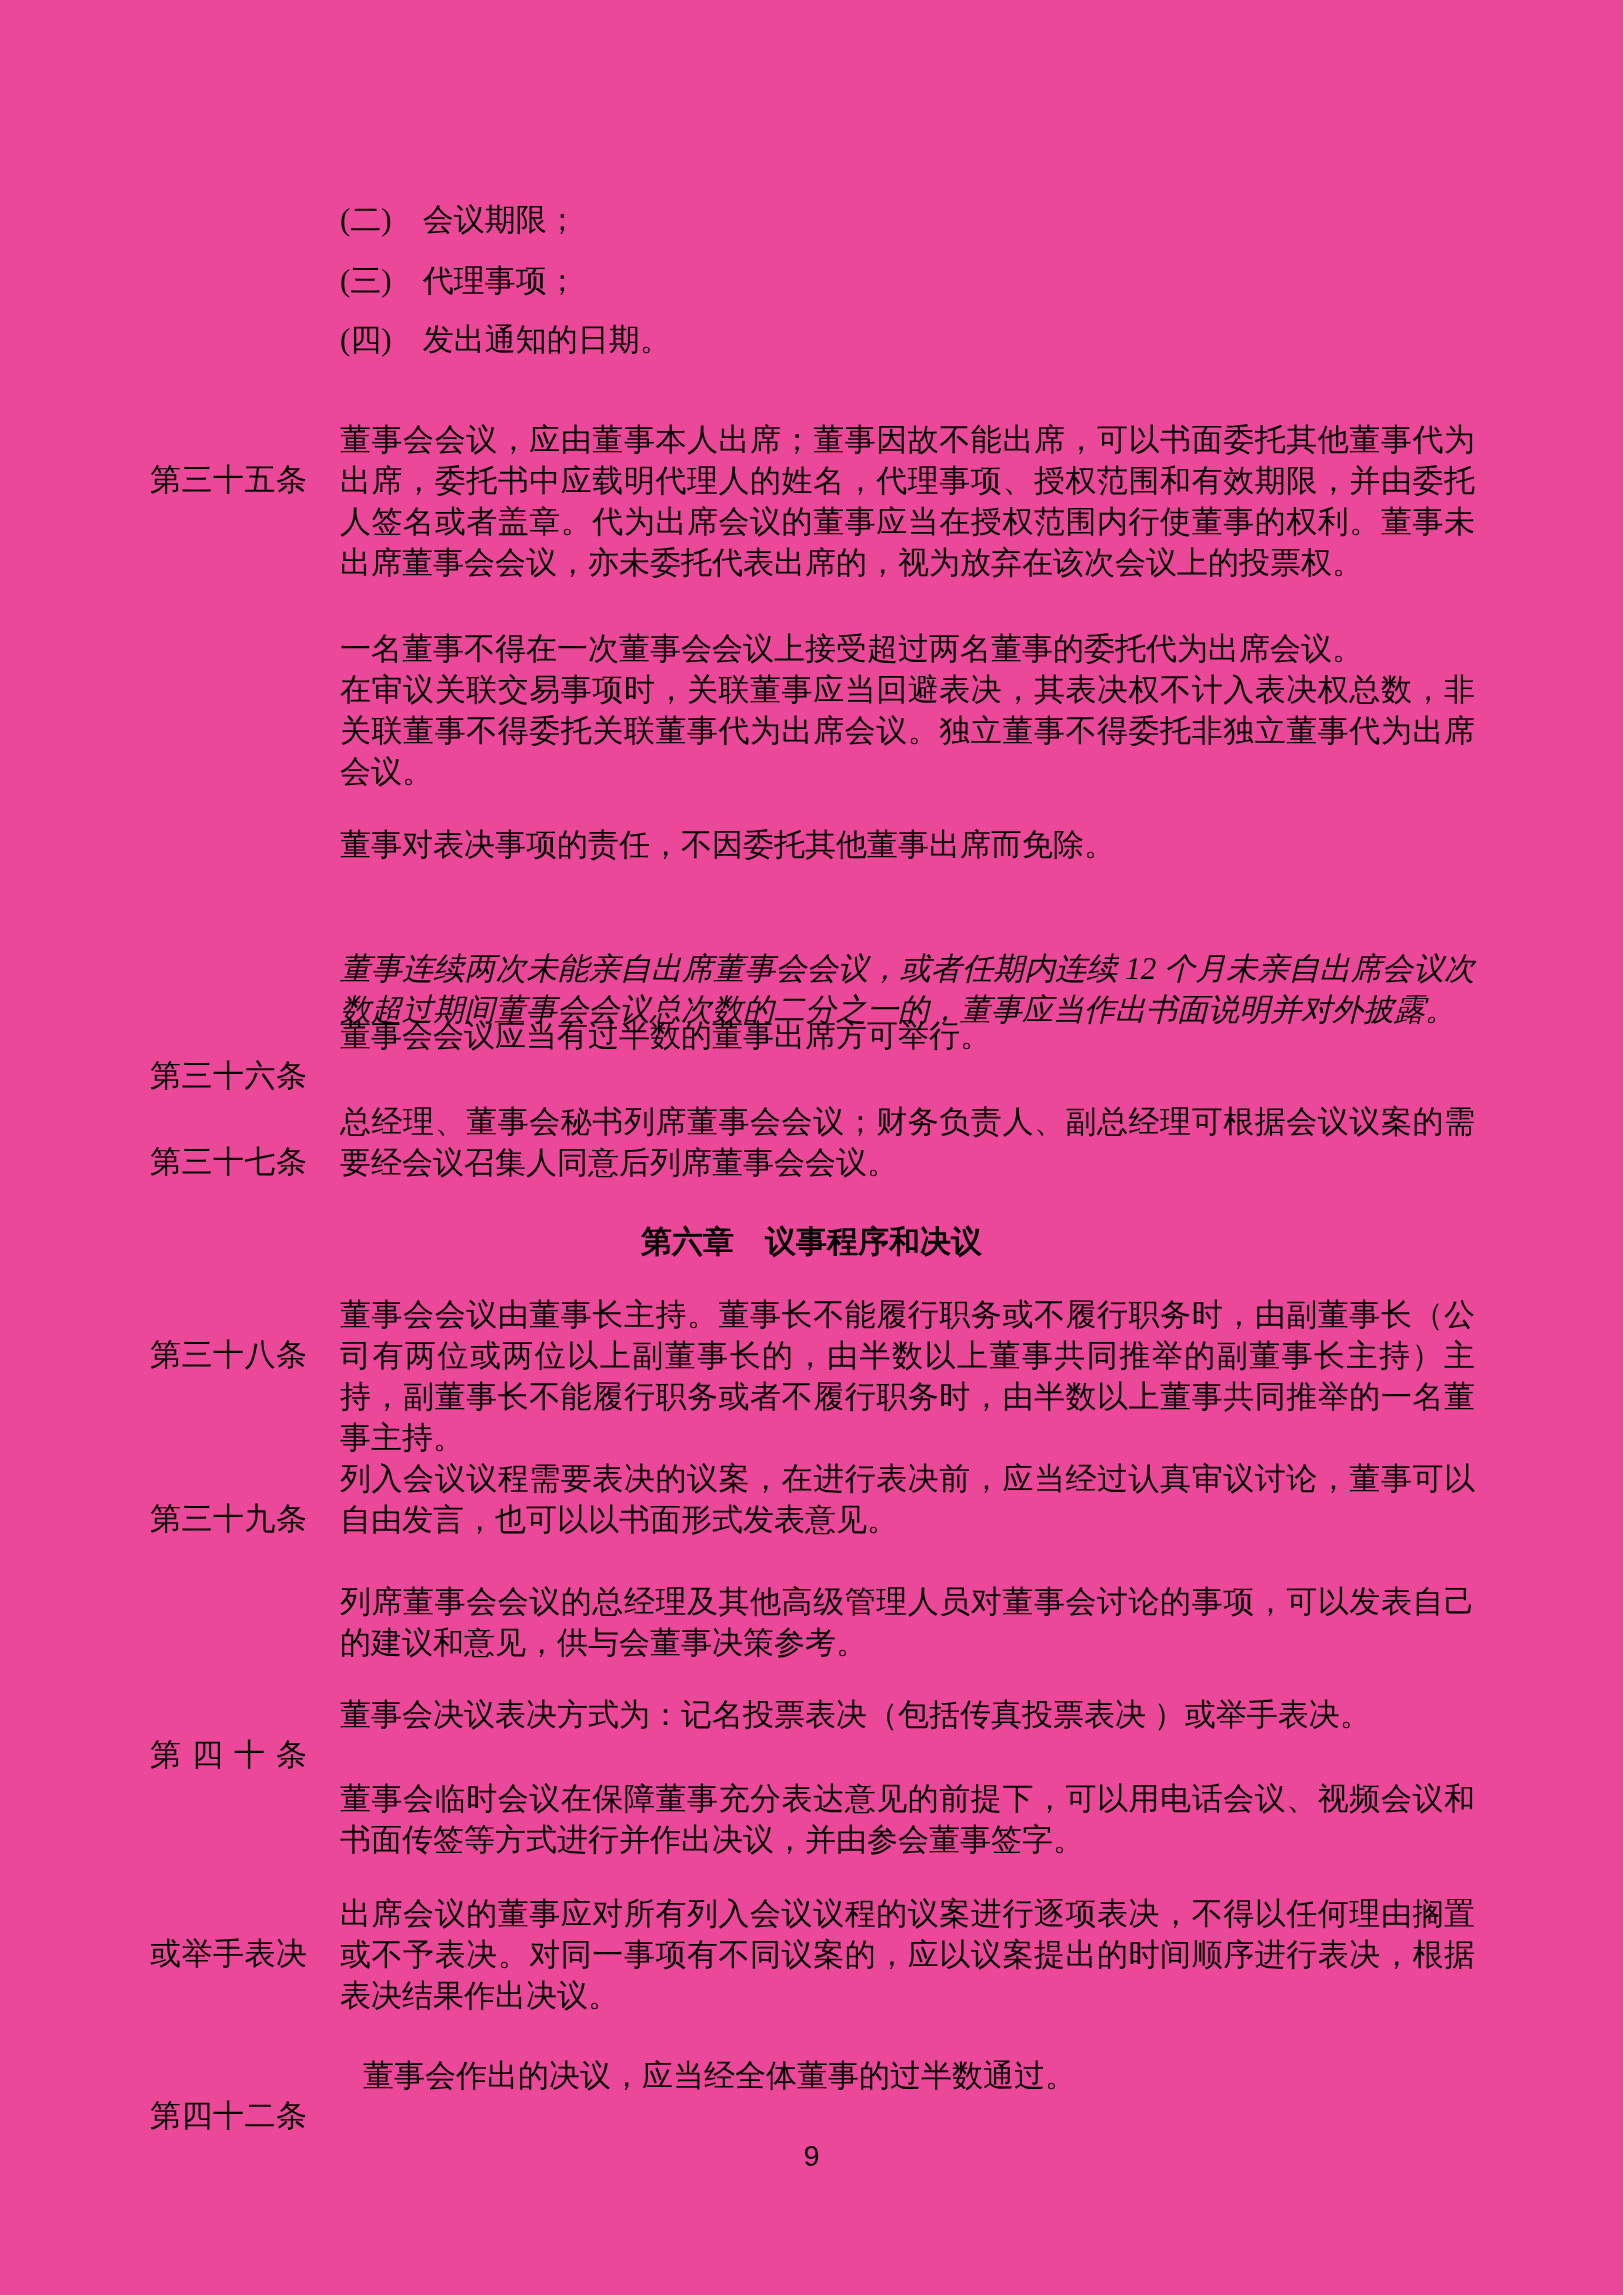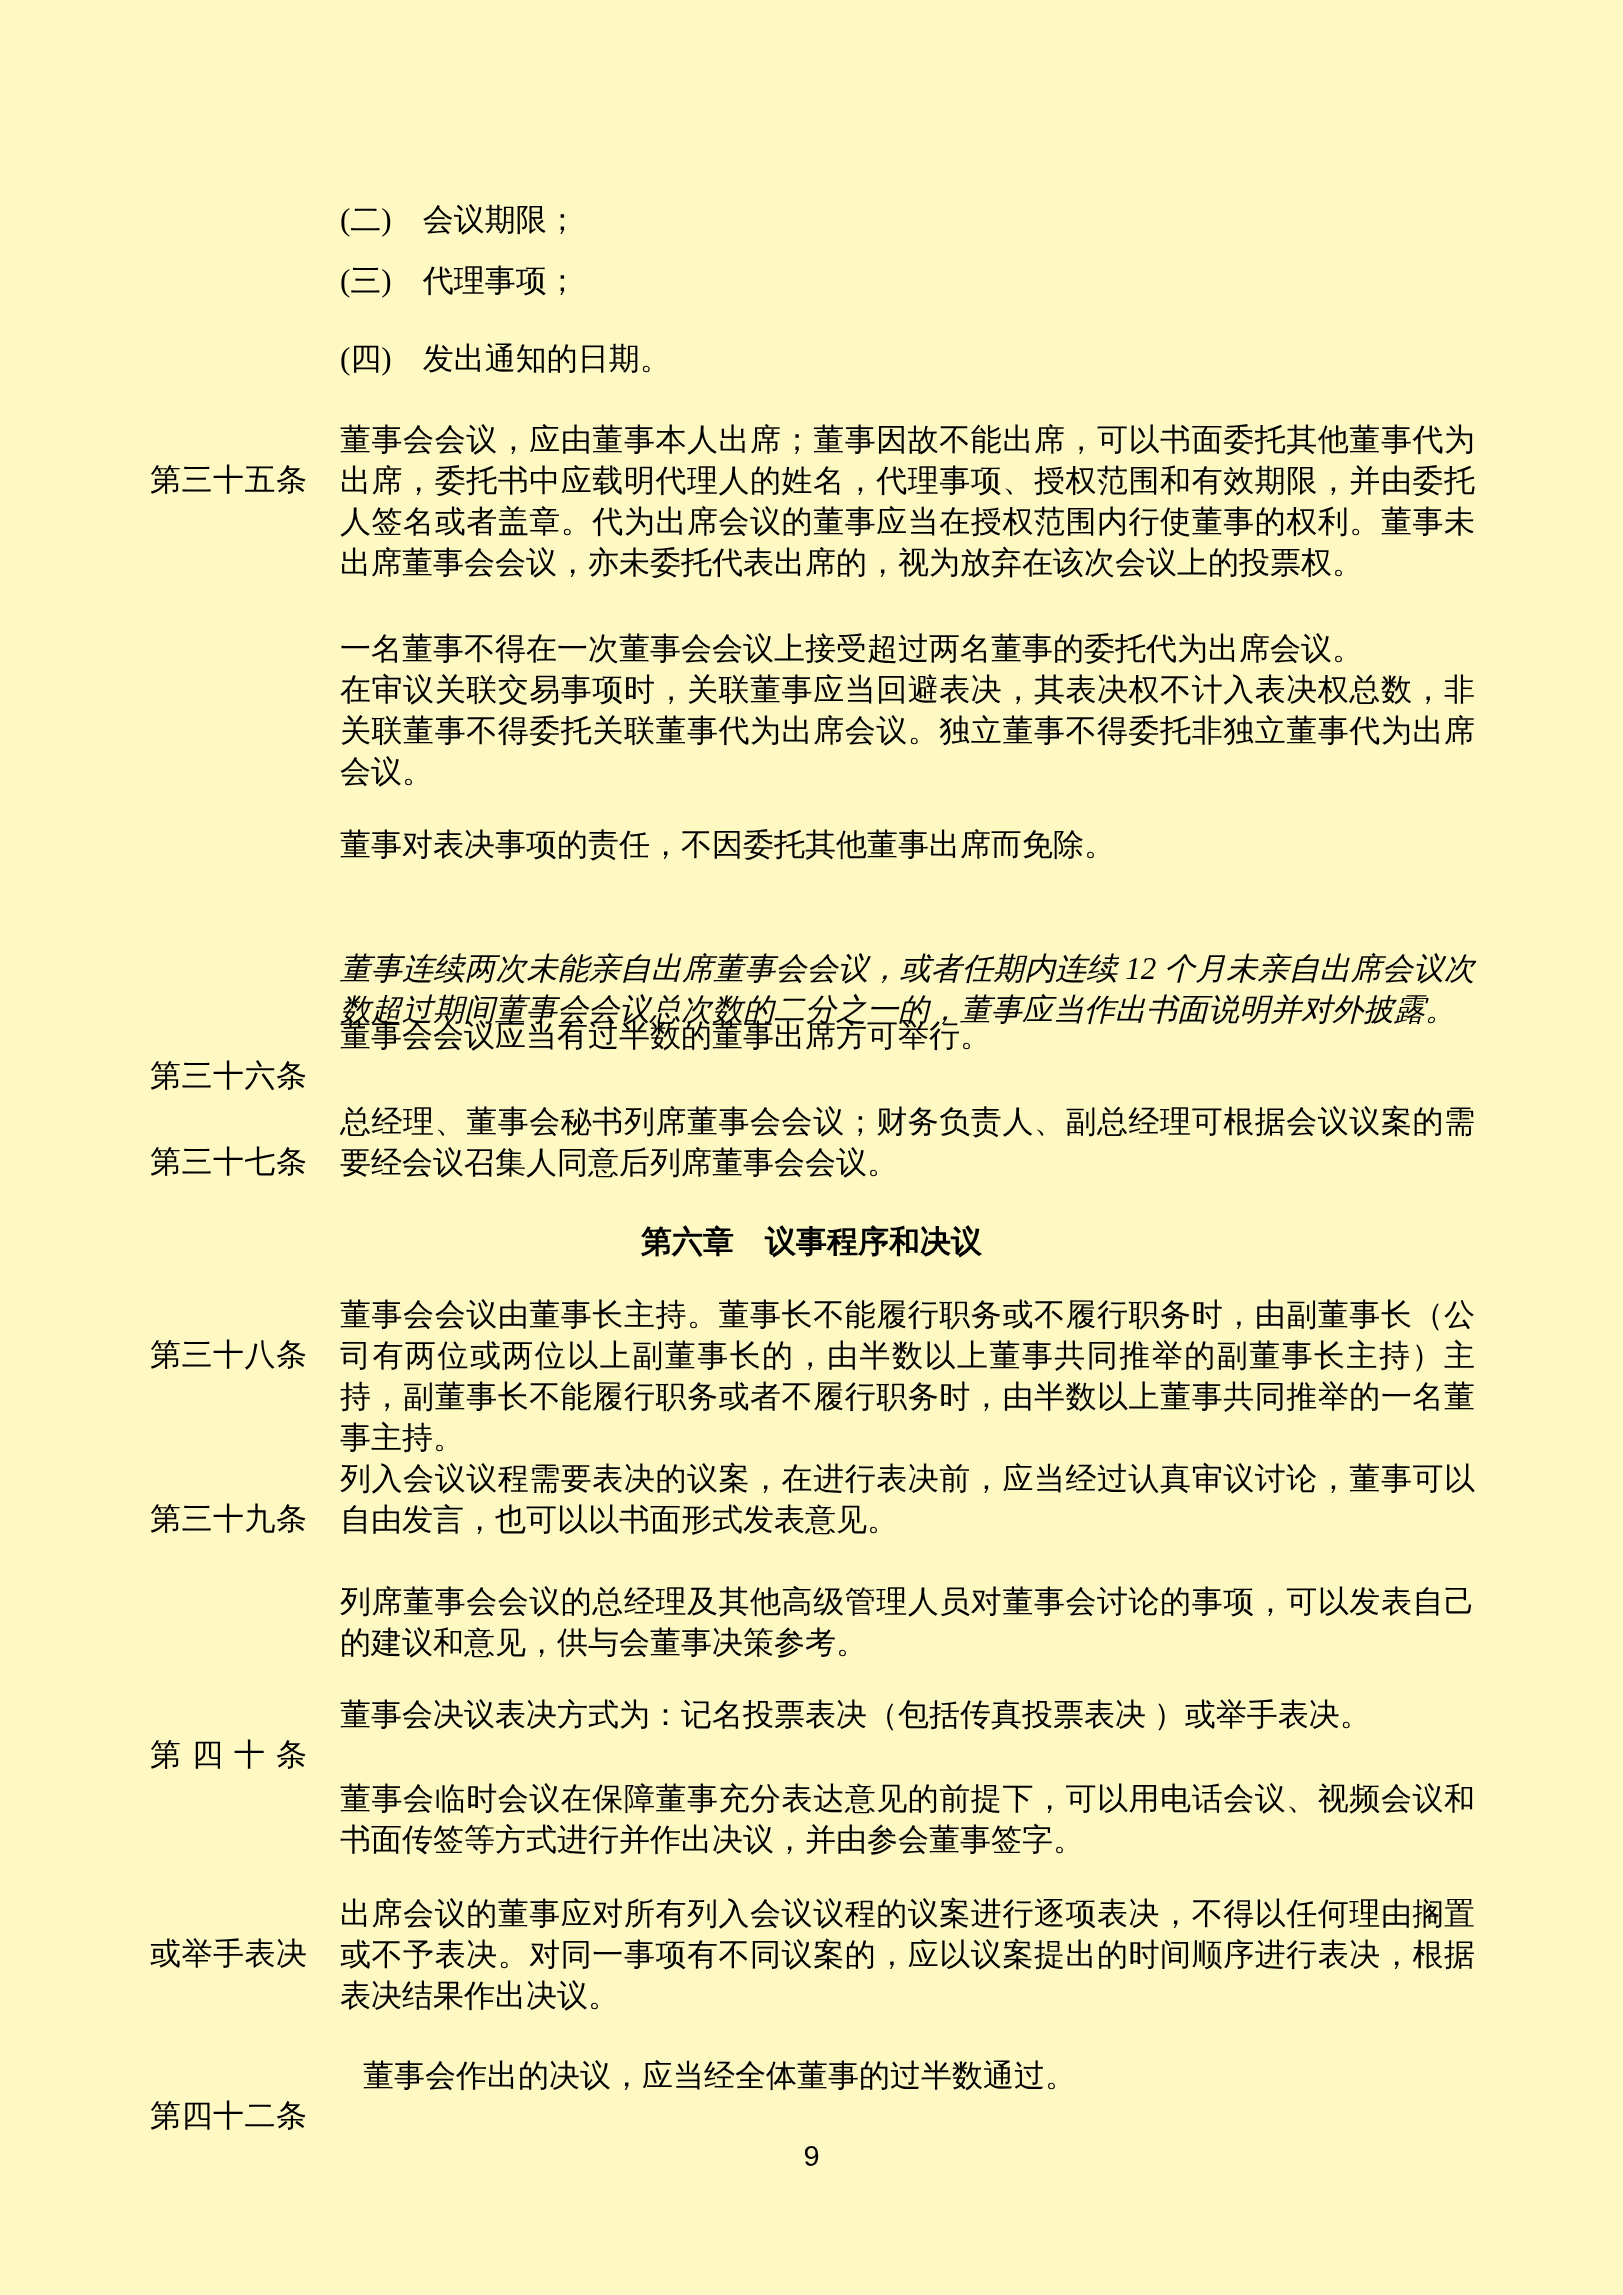--- a/index.html
+++ b/index.html
@@ -4,21 +4,21 @@
 <style>
   html, body {
     margin: 0;
     padding: 0;
     background: #ffffff;
   }
   .page {
     position: relative;
     width: 1623px;
     height: 2295px;
-    background: #fef9c3;
+    background: #ec4899;
     color: #000000;
     font-family: "Liberation Serif", "DejaVu Serif", serif;
     font-size: 31px;
     line-height: 41px;
     overflow: hidden;
   }
   .block {
     position: absolute;
   }
   
@@ -50,21 +50,21 @@
     left: 0;
     width: 1623px;
     text-align: center;
     font-family: "Liberation Sans", "DejaVu Sans", sans-serif;
     font-size: 29px;
     line-height: 33px;
   }
   
   #b-li2   { top: 199px; }
   #b-li3   { top: 260px; }
-  #b-li4   { top: 319px; margin-top: 19px; }
+  #b-li4   { top: 319px; }
   #b-a35l  { top: 419px; }
   #b-a35p1 { top: 419px; }
   #b-a35p2 { top: 628px; }
   #b-a35p3 { top: 669px; }
   #b-a35p4 { top: 824px; }
   #b-a35p5 { top: 948px; font-style: italic; }
   #b-a36l  { top: 1015px; }
   #b-a36p1 { top: 1015px; }
   #b-a37l  { top: 1101px; }
   #b-a37p1 { top: 1101px; }

